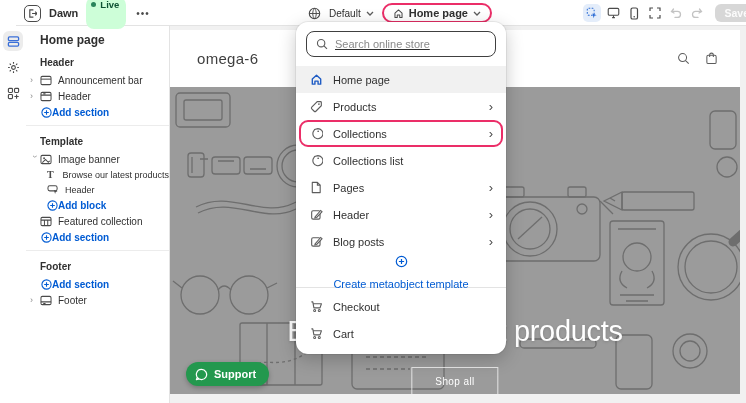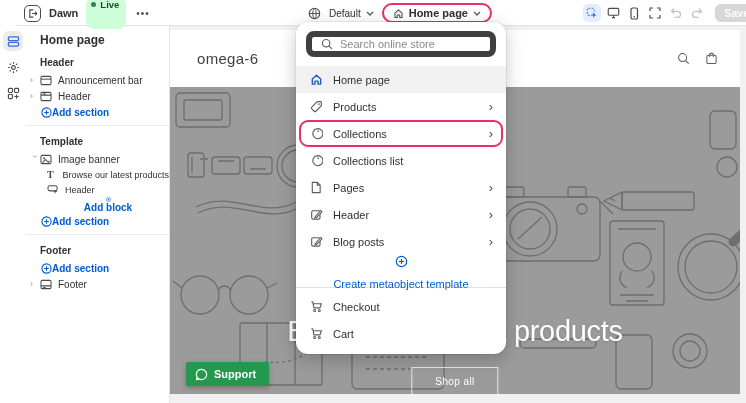--- a/index.html
+++ b/index.html
@@ -47,21 +47,21 @@
   .p-row{ display:flex; align-items:center; height:16px; padding-left:4px; color:#303030; }
   .p-row .chev{ width:10px; color:#8a8a8a; font-size:9px; line-height:1; }
   .p-row .chev.down{ transform:rotate(90deg); width:9px; margin-right:1px; }
   .p-row .s-icon{ width:13px; margin-right:5px; display:flex; }
   .p-row.child{ padding-left:21px; height:15px; }
   .p-row.child .t-glyph{ width:13px; margin-right:5px; font-size:10px; font-weight:600; color:#4a4a4a; font-family:"Liberation Serif",serif; }
   .p-row .label{ white-space:nowrap; }
   .p-row.child .label{ font-size:9px; }
   .add-link{ display:flex; align-items:center; gap:0; height:16px; padding-left:15px;
              color:#005bd3; font-size:10px; font-weight:600; }
-  .add-link.block{ padding-left:21px;flex-direction:column; }
+  .add-link.block{ padding-left:21px; }
   .p-div{ height:1px; background:#ececec; margin:5px 0 3px; }
 
   
   .preview{ position:absolute; left:170px; top:26px; right:0; bottom:0; background:#f1f1f1; }
   .page{ position:absolute; left:0; top:4px; right:6px; bottom:9px; background:#fff; overflow:hidden; }
 
   .store-header{ position:relative; height:57px; display:flex; align-items:center; background:#fff;gap:32px; }
   .shop-name{ margin-left:27px; font-size:15px; color:#3f3f3f; letter-spacing:.3px; }
   .shop-nav{ display:flex; gap:15px; margin-left:18px; font-size:10px; color:#333; }
   .shop-nav .nav-link.current{ text-decoration:underline; text-underline-offset:3px; }
@@ -70,30 +70,30 @@
   .hero{ position:absolute; top:57px; left:0; right:0; bottom:0; background:#9b9b9b; overflow:hidden; }
   .hero-art{ position:absolute; inset:0; }
   .hero-heading{ position:absolute; left:0; right:0; top:228px; text-align:center; color:#fff;
                  font-size:29px; font-weight:400; letter-spacing:-.3px;
                  text-shadow:0 1px 3px rgba(0,0,0,.15); }
   .shop-btn{ position:absolute; top:280px; left:50%; transform:translateX(-50%);
              background:transparent; border:1px solid rgba(255,255,255,.75); color:#fff;
              font-size:10px; letter-spacing:.4px; padding:8px 23px; }
 
   .support-pill{ position:absolute; left:16px; bottom:8px; background:#23984e; color:#fff;
-                 border-radius:2px; height:24px; padding:0 13px 0 9px; display:flex;
+                 border-radius:12px; height:24px; padding:0 13px 0 9px; display:flex;
                  align-items:center; gap:6px; font-size:11px; font-weight:700;
                  box-shadow:0 2px 5px rgba(0,0,0,.25); }
 
   
   .dropdown{ position:absolute; left:296px; top:22px; width:210px; background:#fff; z-index:50;
              border-radius:12px; padding:9px 0 7px;
              box-shadow:0 5px 18px rgba(0,0,0,.22), 0 0 0 1px rgba(0,0,0,.06); }
-  .search-box{ margin:0 10px 9px; height:26px; border:6px solid #404040; border-radius:8px;
-               display:flex; align-items:center; gap:7px; padding:0 9px; }
+  .search-box{ margin:0 10px 9px; height:26px; border:1px solid #404040; border-radius:8px;
+               display:flex; align-items:center; gap:7px; padding:0 9px;text-decoration:underline; }
   .search-box input{ flex:1; border:none; outline:none; font-size:11px; color:#303030; min-width:0;
                      font-family:"Liberation Sans",sans-serif; background:transparent; }
   .search-box input::placeholder{ color:#8a8a8a; }
   .dd-item{ position:relative; height:27px; display:flex; align-items:center; gap:10px;
             padding:0 13px; font-size:11px; color:#303030; }
   .dd-item.selected{ background:#f1f1f1; }
   .dd-item .dd-icon{ width:14px; display:flex; justify-content:center; }
   .dd-item .chev-r{ margin-left:auto; color:#4a4a4a; font-size:13px; line-height:1; }
   .dd-item.action{ color:#005bd3; font-weight:400;flex-direction:column; }
   .dd-item.annotated::after{ content:""; position:absolute; top:0; bottom:0; left:3px; right:3px;
@@ -260,20 +260,29 @@
       </span>
     <span class="label">Header</span>
   </div>
   <div class="add-link block">
     <svg width="11" height="11" viewBox="0 0 12 12">
         <circle cx="6" cy="6" r="5" stroke="#005bd3" stroke-width="1.2" fill="none"></circle>
         <path d="M6 3.5 V8.5 M3.5 6 H8.5" stroke="#005bd3" stroke-width="1.2"></path>
       </svg>
     <span>Add block</span>
   </div>
+  <div class="p-row" style="padding-left:14px;">
+    <span class="s-icon">
+        <svg width="12" height="11" viewBox="0 0 13 12">
+          <rect x="1" y="1.5" width="11" height="9" rx="1.5" stroke="#4a4a4a" stroke-width="1.1" fill="none"></rect>
+          <path d="M1 4.5 H12 M4.8 4.5 V10.5 M8.4 4.5 V10.5" stroke="#4a4a4a" stroke-width="1.1"></path>
+        </svg>
+      </span>
+    <span class="label">Featured collection</span>
+  </div>
   <div class="add-link">
     <svg width="11" height="11" viewBox="0 0 12 12">
         <circle cx="6" cy="6" r="5" stroke="#005bd3" stroke-width="1.2" fill="none"></circle>
         <path d="M6 3.5 V8.5 M3.5 6 H8.5" stroke="#005bd3" stroke-width="1.2"></path>
       </svg>
     <span>Add section</span>
   </div>
 
   <div class="p-div"></div>
 

